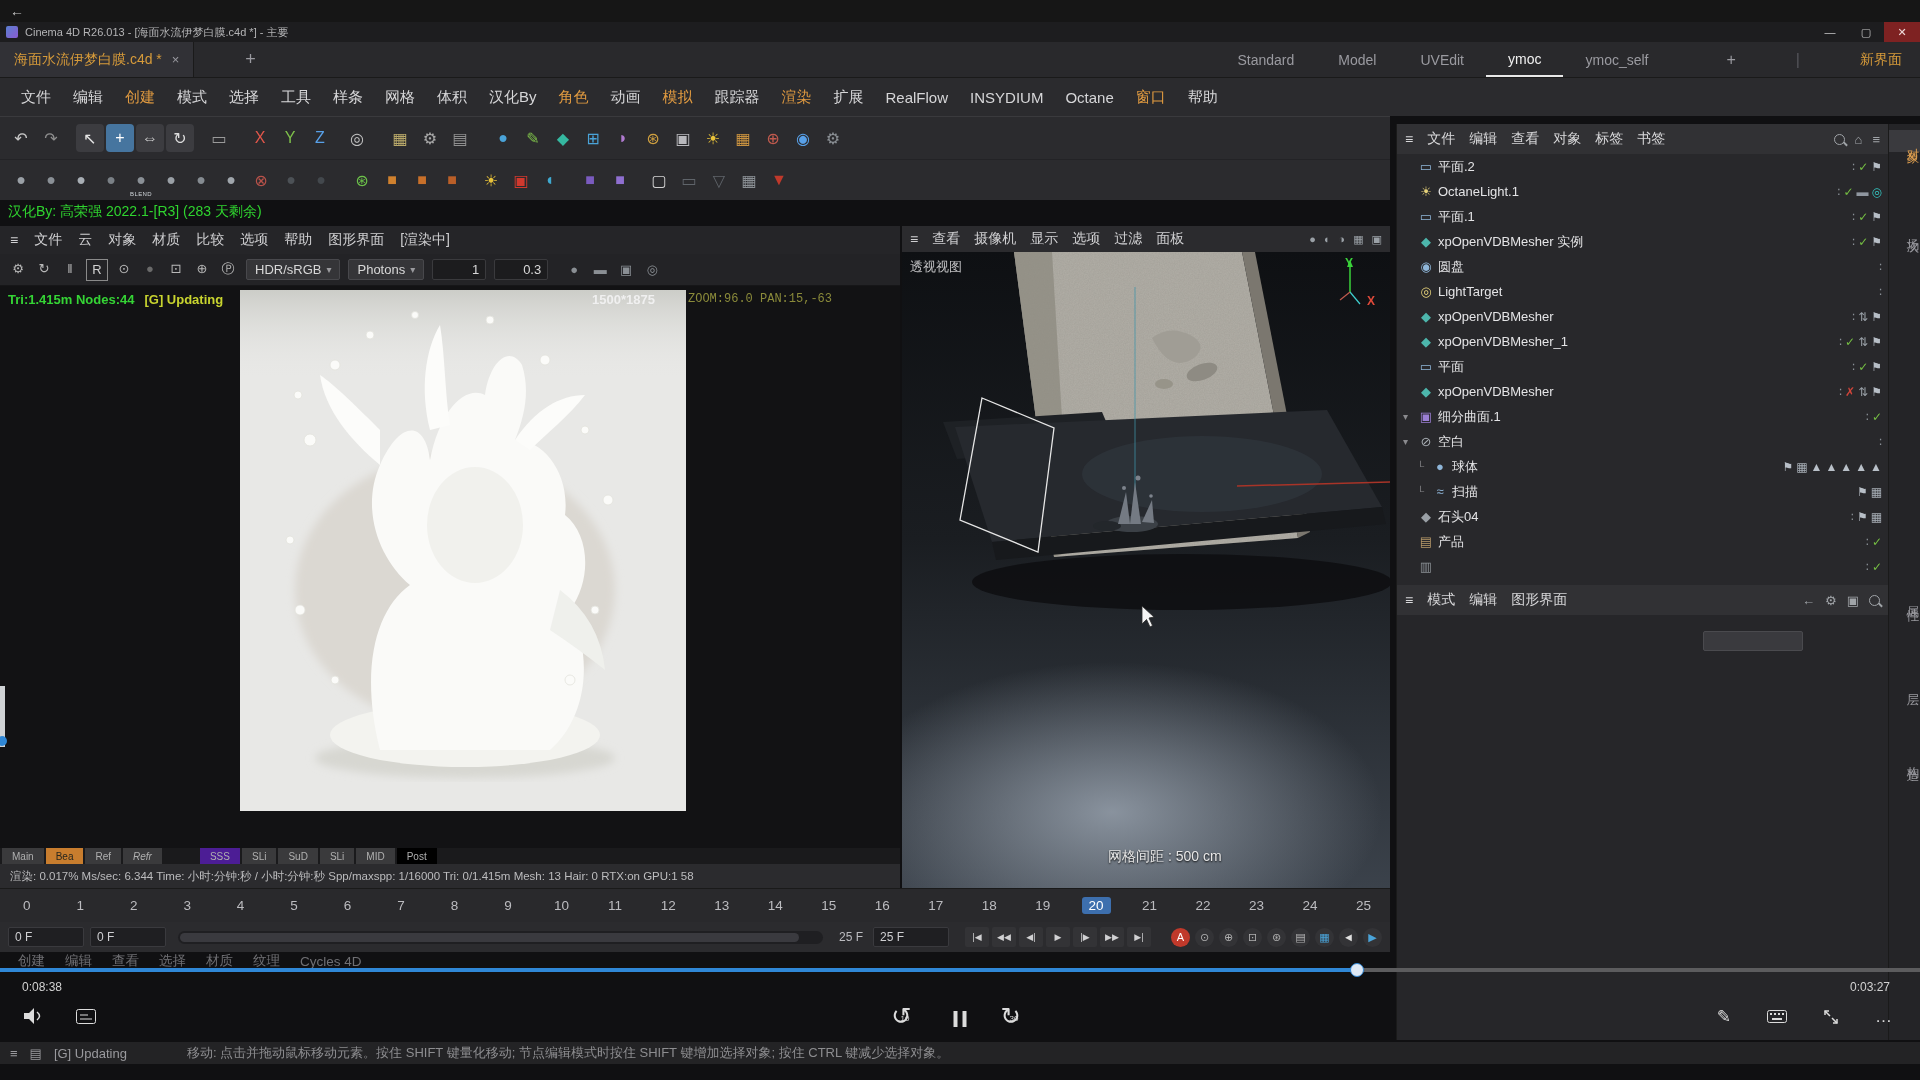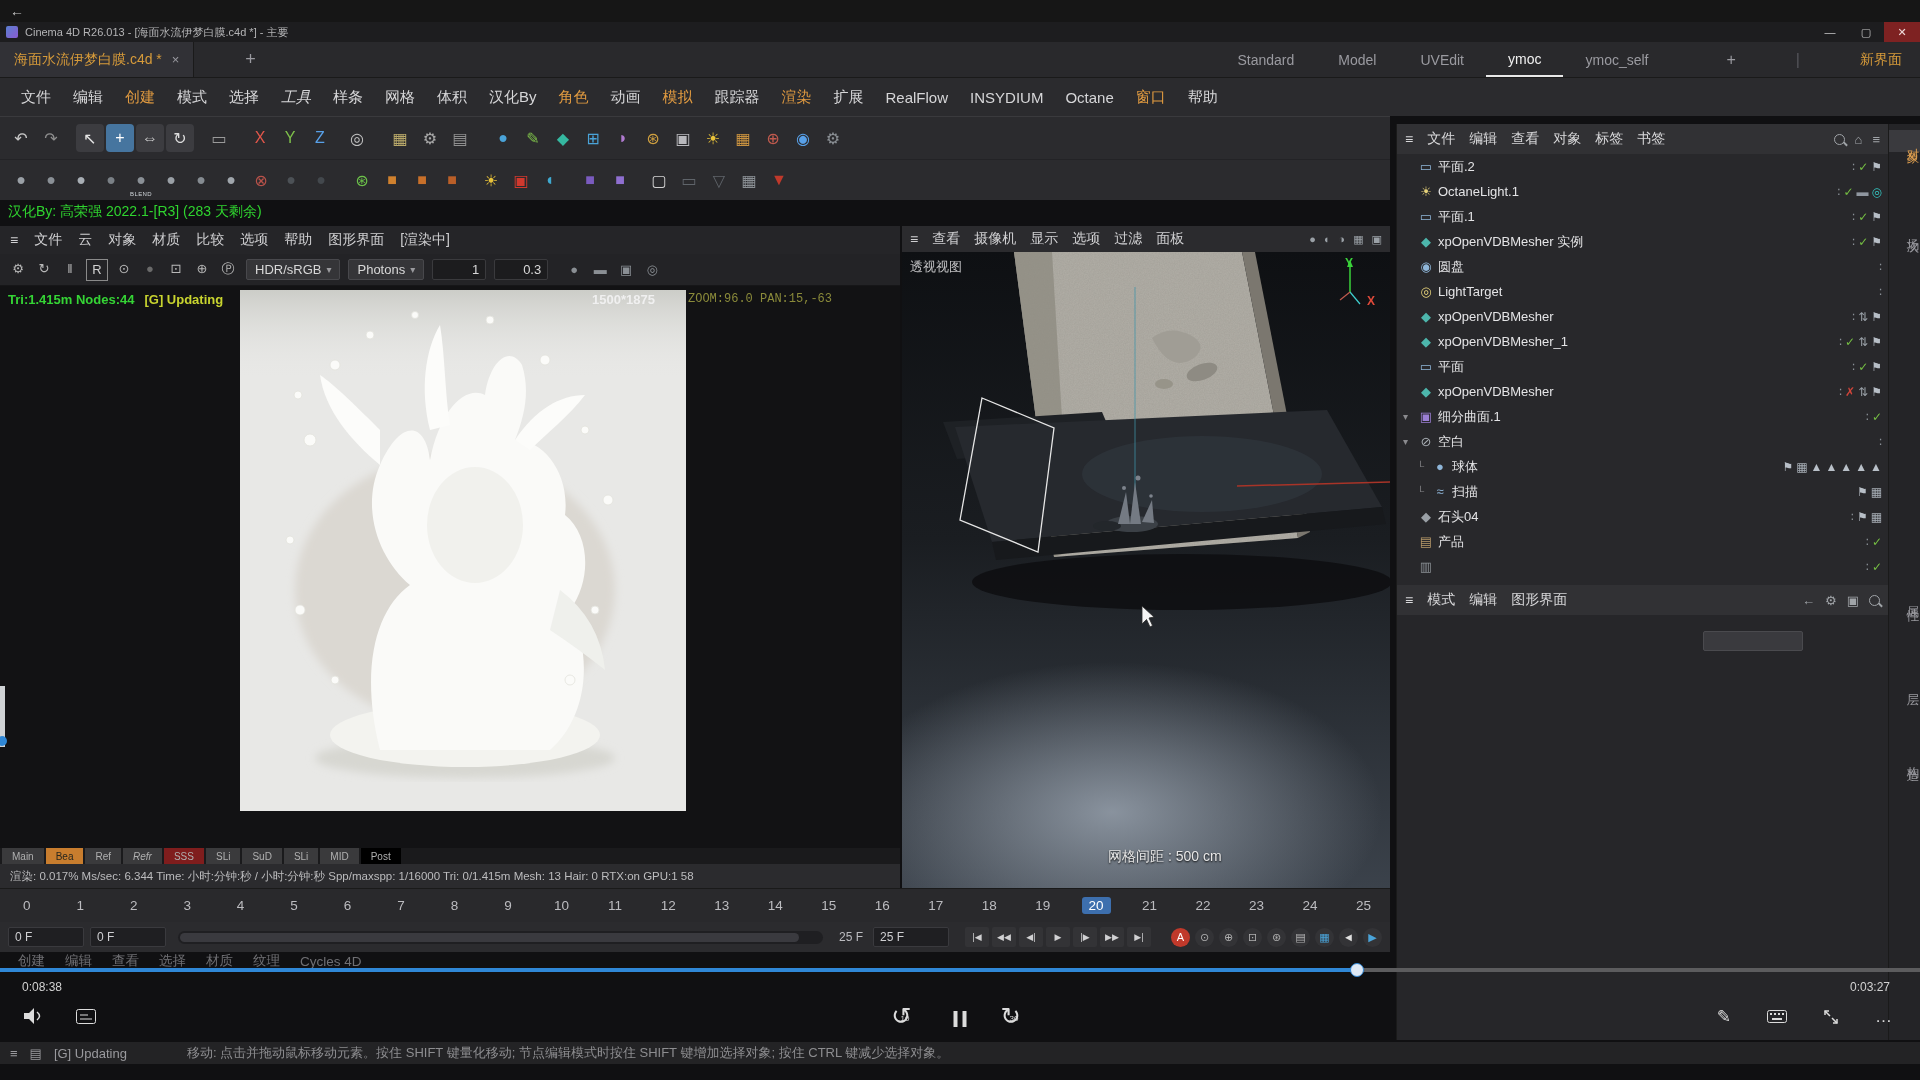--- a/index.html
+++ b/index.html
@@ -160,21 +160,21 @@
     <span class="newui">新界面</span>
   </div>
 
   <div class="abs menubar">
 
   <span class="mi" style="color: rgb(214, 214, 216);">文件</span>
       <span class="mi" style="color: rgb(214, 214, 216);">编辑</span>
       <span class="mi" style="color: rgb(224, 154, 64);">创建</span>
       <span class="mi" style="color: rgb(214, 214, 216);">模式</span>
       <span class="mi" style="color: rgb(214, 214, 216);">选择</span>
-      <span class="mi" style="color: rgb(214, 214, 216); font-style: italic;">工具</span>
+      <span class="mi" style="color: rgb(214, 214, 216);">工具</span>
       <span class="mi" style="color: rgb(214, 214, 216);">样条</span>
       <span class="mi" style="color: rgb(214, 214, 216);">网格</span>
       <span class="mi" style="color: rgb(214, 214, 216);">体积</span>
       <span class="mi" style="color: rgb(214, 214, 216);">汉化By</span>
       <span class="mi" style="color: rgb(224, 154, 64);">角色</span>
       <span class="mi" style="color: rgb(214, 214, 216);">动画</span>
       <span class="mi" style="color: rgb(224, 154, 64);">模拟</span>
       <span class="mi" style="color: rgb(214, 214, 216);">跟踪器</span>
       <span class="mi" style="color: rgb(224, 154, 64);">渲染</span>
       <span class="mi" style="color: rgb(214, 214, 216);">扩展</span>
@@ -489,21 +489,21 @@
             <circle cx="95" cy="390" r="4"></circle>
         </g>
       </svg>
     </div>
     <div class="oct-tabs">
 
     <span class="oct-tab" style="background: rgb(58, 58, 60); color: rgb(176, 176, 176);">Main</span>
         <span class="oct-tab" style="background: rgb(200, 125, 46); color: rgb(38, 38, 30);">Bea</span>
         <span class="oct-tab" style="background: rgb(58, 58, 60); color: rgb(176, 176, 176);">Ref</span>
         <span class="oct-tab" style="background: rgb(58, 58, 60); color: rgb(176, 176, 176); font-style: italic;">Refr</span>
-        <span class="oct-tab" style="background: #7f1d1d; color: rgb(176, 176, 176);">SSS</span>
+        <span class="oct-tab" style="background: #4c1d95; color: rgb(176, 176, 176); margin-left: 36px;">SSS</span>
         <span class="oct-tab" style="background: rgb(58, 58, 60); color: rgb(176, 176, 176);">SLi</span>
         <span class="oct-tab" style="background: rgb(58, 58, 60); color: rgb(176, 176, 176);">SuD</span>
         <span class="oct-tab" style="background: rgb(58, 58, 60); color: rgb(176, 176, 176);">SLi</span>
         <span class="oct-tab" style="background: rgb(58, 58, 60); color: rgb(176, 176, 176);">MID</span>
         <span class="oct-tab" style="background: #000000; color: rgb(176, 176, 176);">Post</span>
       </div>
     <div class="oct-status">渲染: 0.017%    Ms/sec: 6.344    Time: 小时:分钟:秒 / 小时:分钟:秒    Spp/maxspp: 1/16000    Tri: 0/1.415m   Mesh: 13   Hair: 0   RTX:on   GPU:1   58</div>
   </div>
 
   <div class="abs vp">

